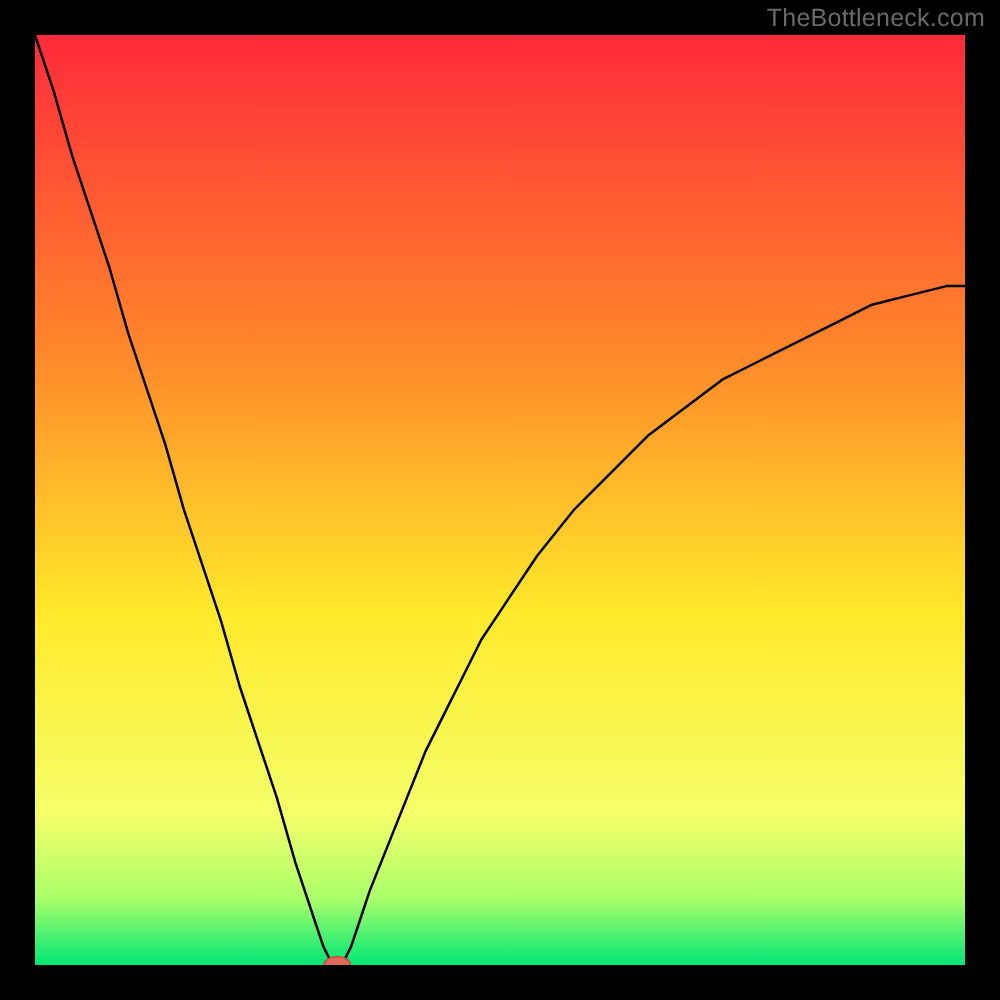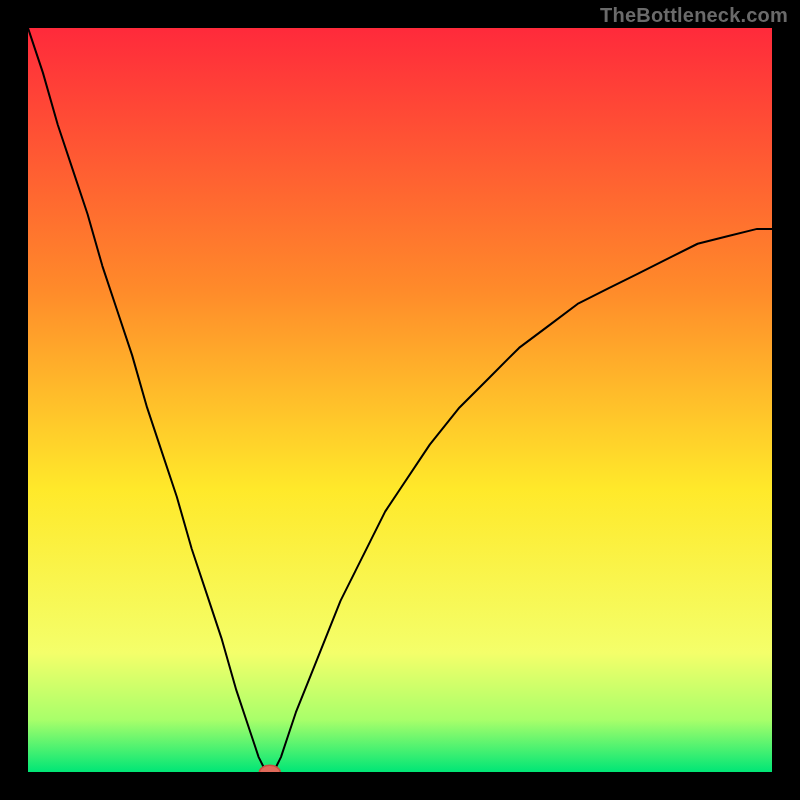--- a/index.html
+++ b/index.html
@@ -17,21 +17,21 @@
     background: #000;
     position: relative;
   }
   .watermark {
     position: absolute;
     top: 4px;
     right: 12px;
     color: #6a6a6a;
     font-size: 20px;
     letter-spacing: 0.2px;
-    font-weight: 700;
+    font-weight: 400;
     z-index: 5;
     text-align: center;
   }
   .plot {
     position: absolute;
     left: 28px;
     top: 28px;
     width: 744px;
     height: 744px;
     display: block;

